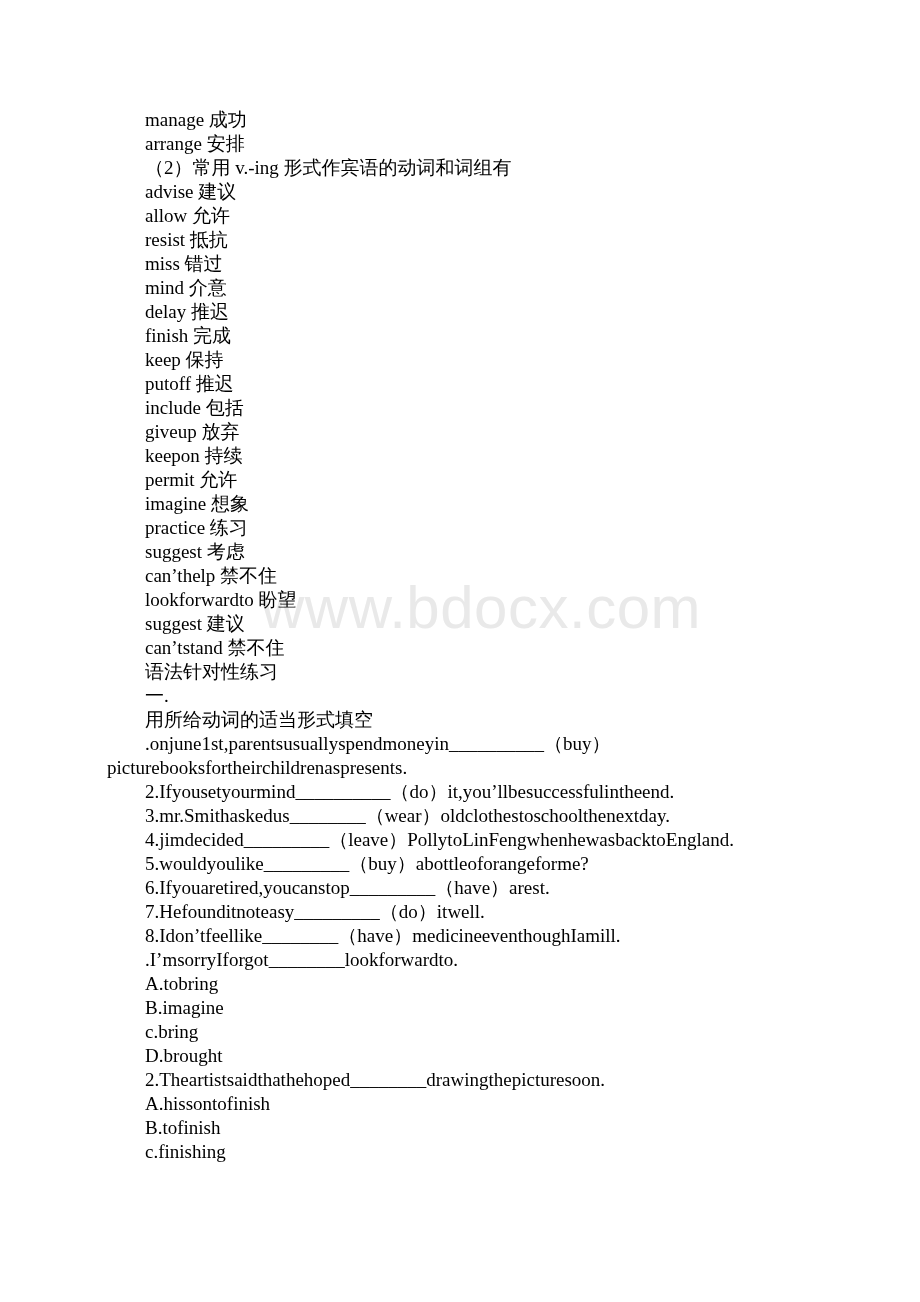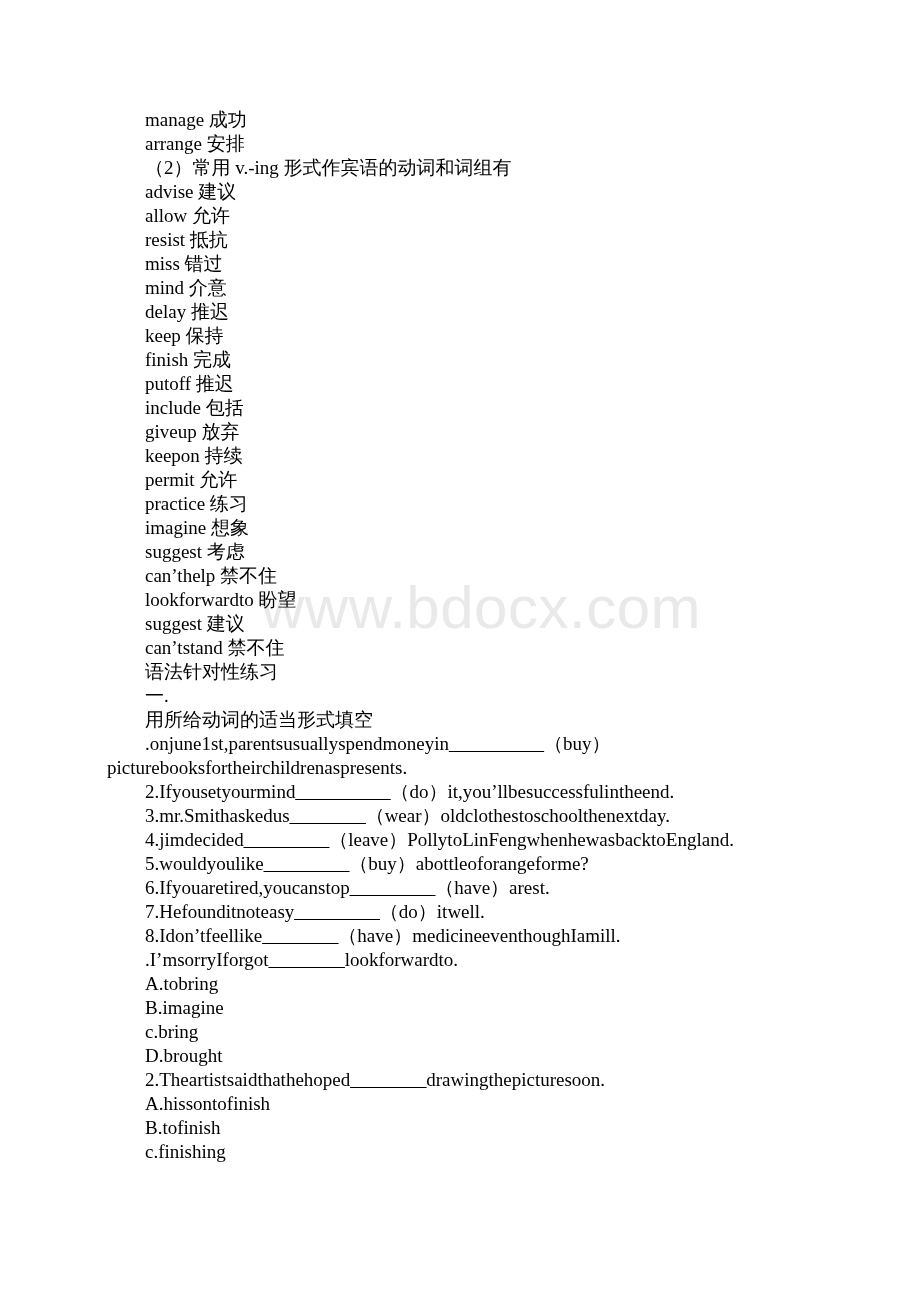--- a/index.html
+++ b/index.html
@@ -46,21 +46,20 @@
     white-space: pre-wrap;
     padding-left: 145px;
     min-height: 24px;
   }
   
   .line.flush {
     padding-left: 107px;
   }
 
   .blank {
-    text-decoration: underline;
     text-decoration-skip-ink: none;
   }
 
   #top-pad { height: 108px; }
 </style>
 </head>
 <body>
 
 <div id="page">
 
@@ -76,29 +75,29 @@
 
     <div class="line">（2）常用 v.-ing 形式作宾语的动词和词组有</div>
 
     <div id="vocab-list">
         <div class="line">advise 建议</div>
         <div class="line">allow 允许</div>
         <div class="line">resist 抵抗</div>
         <div class="line">miss 错过</div>
         <div class="line">mind 介意</div>
         <div class="line">delay 推迟</div>
+        <div class="line">finish 完成</div>
         <div class="line">keep 保持</div>
-        <div class="line">finish 完成</div>
         <div class="line">putoff 推迟</div>
         <div class="line">include 包括</div>
         <div class="line">giveup 放弃</div>
         <div class="line">keepon 持续</div>
         <div class="line">permit 允许</div>
+        <div class="line">imagine 想象</div>
         <div class="line">practice 练习</div>
-        <div class="line">imagine 想象</div>
         <div class="line">suggest 考虑</div>
         <div class="line">can’thelp 禁不住</div>
         <div class="line">lookforwardto 盼望</div>
         <div class="line">suggest 建议</div>
         <div class="line">can’tstand 禁不住</div>
       </div>
 
     <div class="line">语法针对性练习</div>
     <div class="line">一.</div>
     <div class="line">用所给动词的适当形式填空</div>

